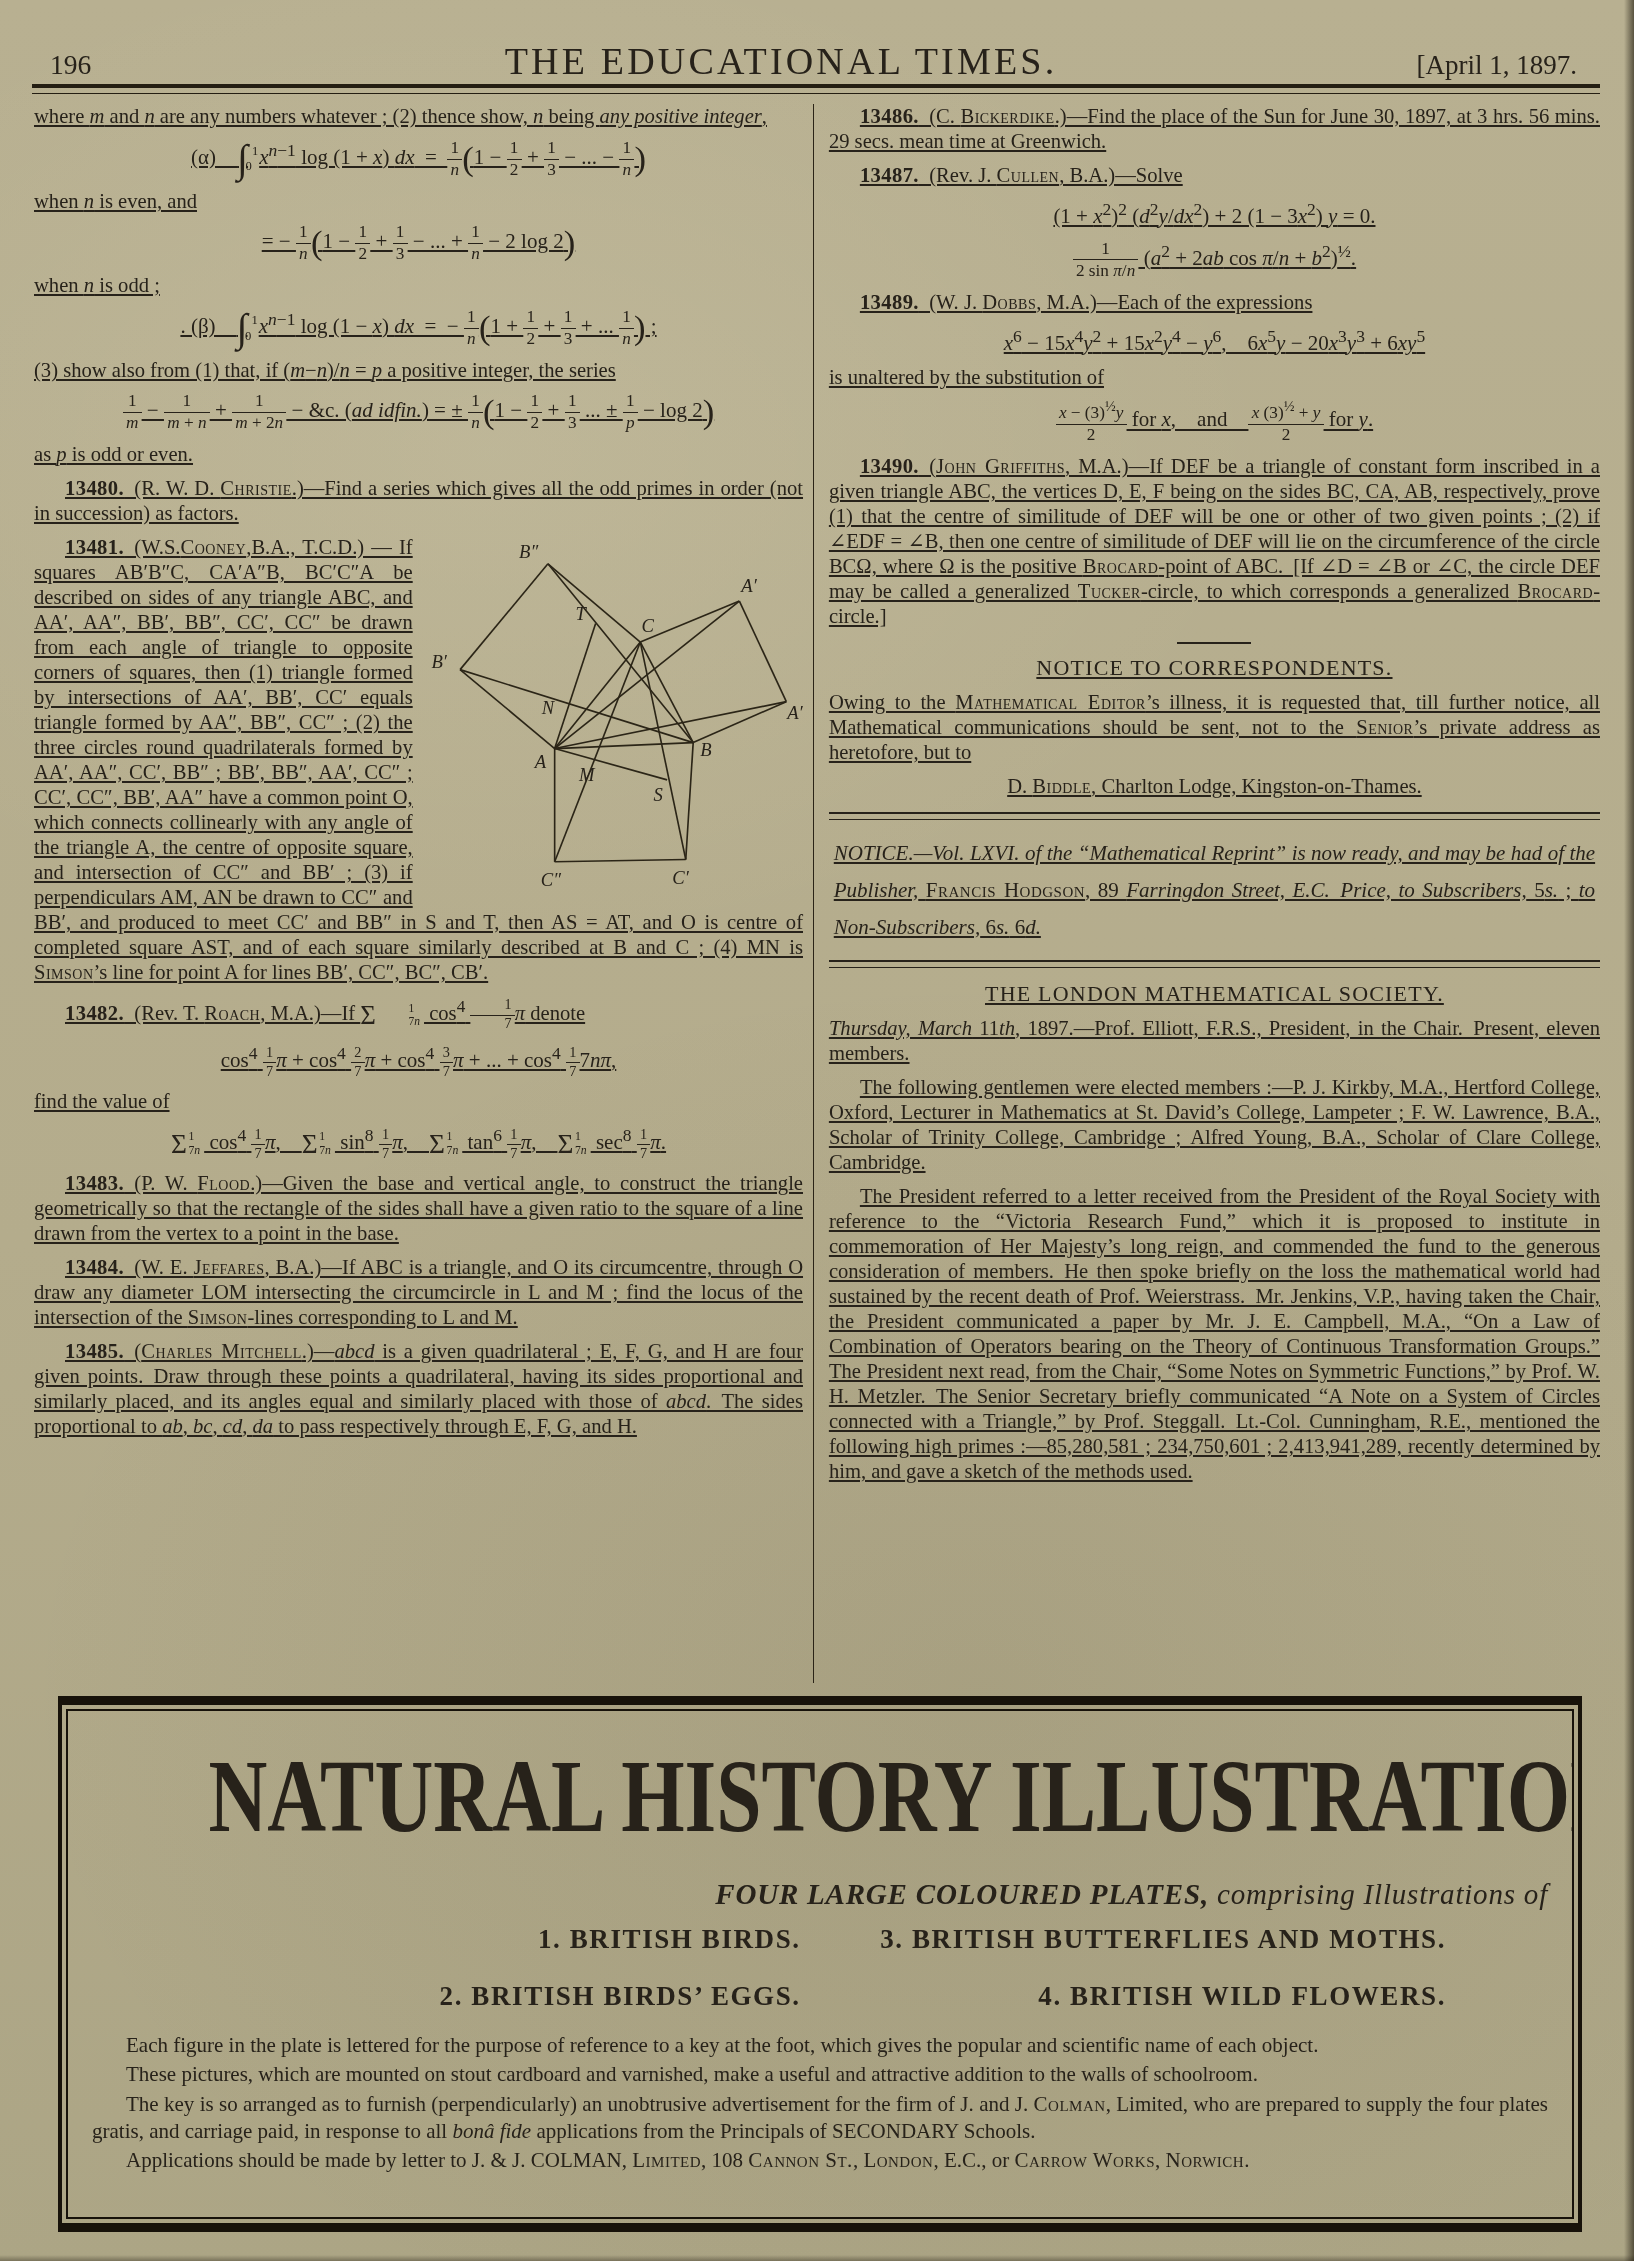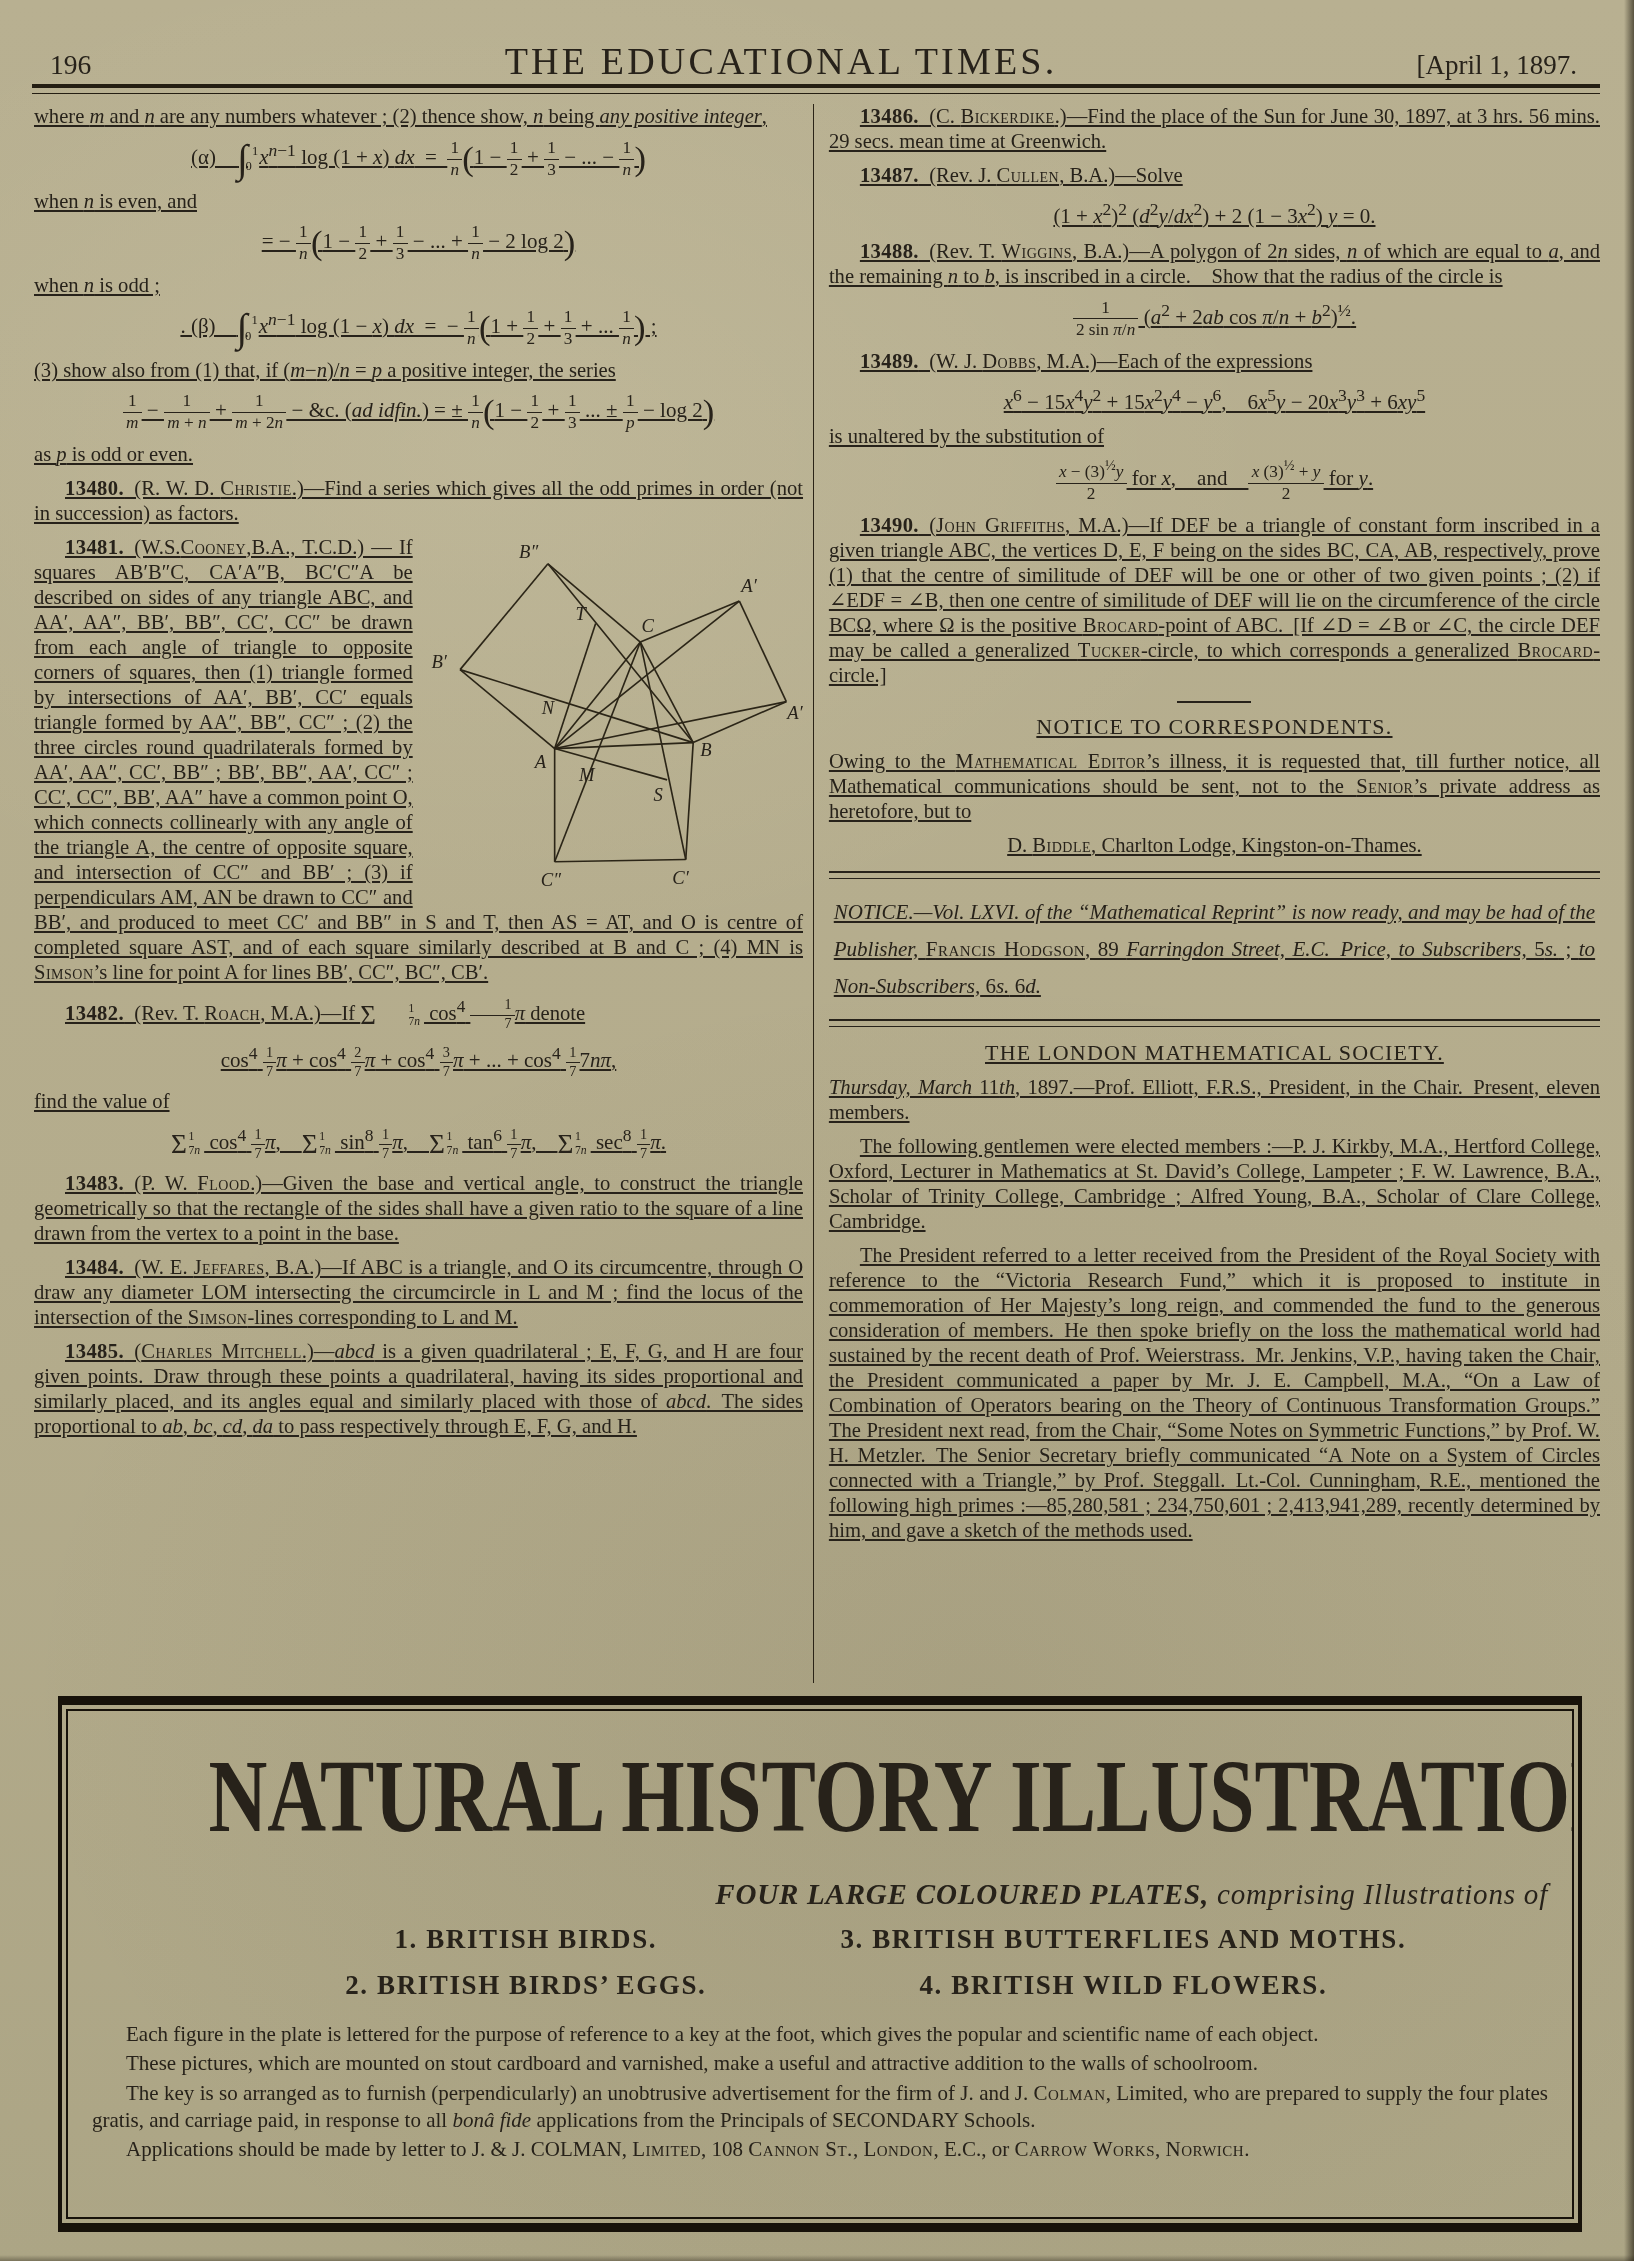--- a/index.html
+++ b/index.html
@@ -67,22 +67,22 @@
   .reprint{font-size:21px;line-height:37px;text-indent:0;padding:1.6px 4.9px;text-align:justify;}
 
   
   .ad{position:absolute;left:58px;right:52px;top:1696px;height:518px;
       border-top:9px solid #17120a;border-bottom:9px solid #17120a;
       border-left:4px solid #17120a;border-right:4px solid #17120a;}
   .ad-inner{position:absolute;inset:4px;border:2.4px solid #17120a;padding:4.9px 24px;text-align:center;overflow:hidden;}
   .ad-title{font-size:97px;font-weight:bold;letter-spacing:0px;white-space:nowrap;
             transform:scaleX(.84) scaleY(1.08);transform-origin:center;margin-top:24px;}
   .ad-sub{font-style:italic;font-weight:bold;font-size:29px;letter-spacing:0.8px;margin:27.5px 0 13px;text-align:right;}
-  .ad-items{display:grid;grid-template-columns:46% 54%;width:86%;margin:0 auto;row-gap:15px;
-            font-weight:bold;font-size:27px;letter-spacing:1.6px;text-align:center;padding-left:57px;box-sizing:border-box;}
+  .ad-items{display:grid;grid-template-columns:46% 54%;width:86%;margin:0 auto;row-gap:26px;
+            font-weight:bold;font-size:27px;letter-spacing:1.6px;text-align:right;padding-left:57px;box-sizing:border-box;}
   .ad-paras{text-align:justify;font-size:21px;line-height:27px;margin-top:19.4px;}
   .ad-paras p{margin:0 0 2.4px;text-indent:34px;}
 </style>
 </head>
 <body>
 
 <div class="page">
 
   <div class="header">
     <span class="pageno">196</span>
@@ -184,21 +184,20 @@
       <p><b>13484.</b> (W. E. <span class="sc">Jeffares</span>, B.A.)—If ABC is a triangle, and O its circumcentre, through O draw any diameter LOM intersecting the circumcircle in L and M ;  find the locus of the intersection of the <span class="sc">Simson</span>-lines corresponding to L and M.</p>
       <p><b>13485.</b> (<span class="sc">Charles Mitchell</span>.)—<i>abcd</i> is a given quadrilateral ;  E, F, G, and H are four given points. Draw through these points a quadrilateral, having its sides proportional and similarly placed, and its angles equal and similarly placed with those of <i>abcd</i>. The sides proportional to <i>ab</i>, <i>bc</i>, <i>cd</i>, <i>da</i> to pass respectively through E, F, G, and H.</p>
     </div>
 
     <div class="col-divider"></div>
 
     <div class="col col-right">
       <p><b>13486.</b> (C. <span class="sc">Bickerdike</span>.)—Find the place of the Sun for June 30, 1897, at 3 hrs. 56 mins. 29 secs. mean time at Greenwich.</p>
       <p><b>13487.</b> (Rev. J. <span class="sc">Cullen</span>, B.A.)—Solve</p>
       <div class="formula">(1 + <i>x</i><sup>2</sup>)<sup>2</sup> (<i>d</i><sup>2</sup><i>y</i>/<i>dx</i><sup>2</sup>) + 2 (1 − 3<i>x</i><sup>2</sup>) <i>y</i> = 0.</div>
-      <p><b>13488.</b> (Rev. T. <span class="sc">Wiggins</span>, B.A.)—A polygon of 2<i>n</i> sides, <i>n</i> of which are equal to <i>a</i>, and the remaining <i>n</i> to <i>b</i>, is inscribed in a circle. Show that the radius of the circle is</p>
       <div class="formula"><span class="fr"><span class="t">1</span><span class="b">2 sin <i>π</i>/<i>n</i></span></span> (<i>a</i><sup>2</sup> + 2<i>ab</i> cos <i>π</i>/<i>n</i> + <i>b</i><sup>2</sup>)<sup>½</sup>.</div>
       <p><b>13489.</b> (W. J. <span class="sc">Dobbs</span>, M.A.)—Each of the expressions</p>
       <div class="formula"><i>x</i><sup>6</sup> − 15<i>x</i><sup>4</sup><i>y</i><sup>2</sup> + 15<i>x</i><sup>2</sup><i>y</i><sup>4</sup> − <i>y</i><sup>6</sup>, 6<i>x</i><sup>5</sup><i>y</i> − 20<i>x</i><sup>3</sup><i>y</i><sup>3</sup> + 6<i>xy</i><sup>5</sup></div>
       <p class="cont">is unaltered by the substitution of</p>
       <div class="formula"><span class="fr"><span class="t"><i>x</i> − (3)<sup>½</sup><i>y</i></span><span class="b">2</span></span> for <i>x</i>, and <span class="fr"><span class="t"><i>x</i> (3)<sup>½</sup> + <i>y</i></span><span class="b">2</span></span> for <i>y</i>.</div>
       <p><b>13490.</b> (<span class="sc">John Griffiths</span>, M.A.)—If DEF be a triangle of constant form inscribed in a given triangle ABC, the vertices D, E, F being on the sides BC, CA, AB, respectively, prove (1) that the centre of similitude of DEF will be one or other of two given points ;  (2) if ∠EDF = ∠B, then one centre of similitude of DEF will lie on the circumference of the circle BCΩ, where Ω is the positive <span class="sc">Brocard</span>-point of ABC. [If ∠D = ∠B or ∠C, the circle DEF may be called a generalized <span class="sc">Tucker</span>-circle, to which corresponds a generalized <span class="sc">Brocard</span>-circle.]</p>
 
       <div class="shortrule"></div>
 
       <p class="section-head">NOTICE TO CORRESPONDENTS.</p>

